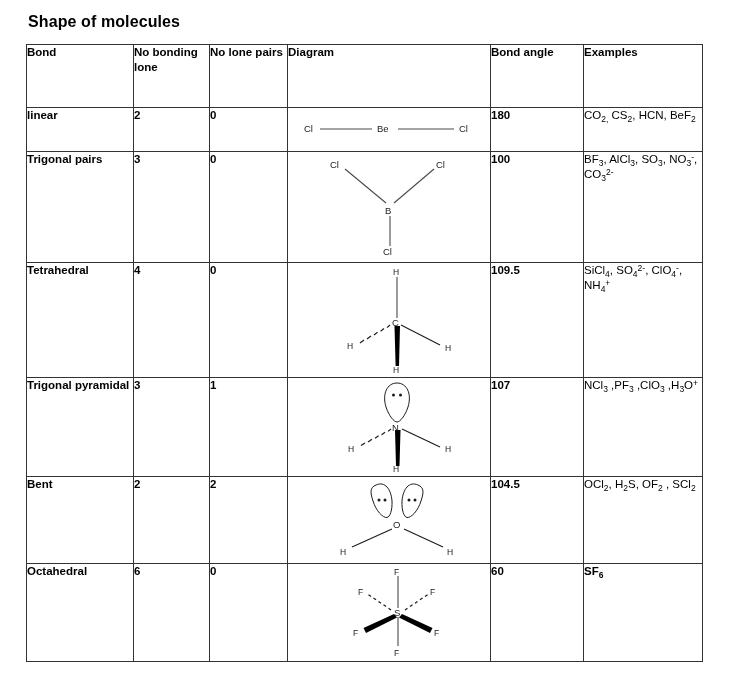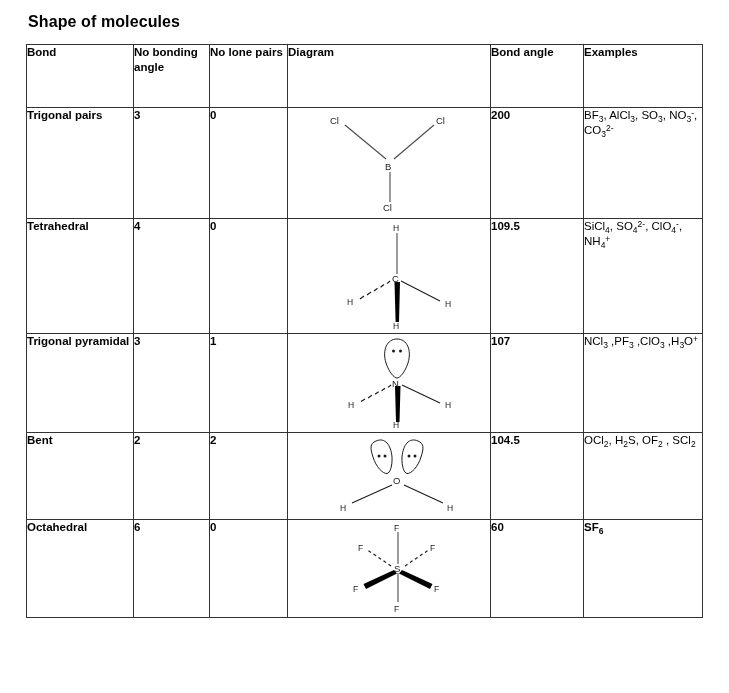--- a/index.html
+++ b/index.html
@@ -100,48 +100,66 @@
     <col class="c-name">
       <col class="c-bond">
       <col class="c-lone">
     <col class="c-diag">
       <col class="c-angle">
       <col class="c-ex">
   </colgroup>
   <thead>
     <tr>
       <td class="pad">Bond</td>
-      <td class="pad">No bonding angle</td>
+      <td class="pad">No bonding lone</td>
       <td class="pad">No lone pairs</td>
       <td class="pad">Diagram</td>
       <td class="pad">Bond angle</td>
       <td class="pad">Examples</td>
     </tr>
   </thead>
   <tbody>
 
+    <tr class="r-linear">
+      <td class="pad rowname">linear</td>
+      <td class="pad numcell">2</td>
+      <td class="pad numcell">0</td>
+      <td>
+        <div class="diagram">
+          <svg width="190" height="40" viewBox="0 0 190 40" aria-hidden="true">
+            <line class="bond" x1="26" y1="21" x2="78" y2="21"></line>
+            <line class="bond" x1="104" y1="21" x2="160" y2="21"></line>
+            <text class="atom-label" x="10" y="24">Cl</text>
+            <text class="atom-label" x="83" y="24">Be</text>
+            <text class="atom-label" x="165" y="24">Cl</text>
+          </svg>
+        </div>
+      </td>
+      <td class="pad anglecell">180</td>
+      <td class="pad excell">CO<sub>2,</sub> CS<sub>2</sub>, HCN, BeF<sub>2</sub></td>
+    </tr>
 
     <tr class="r-trigp">
       <td class="pad rowname">Trigonal pairs</td>
       <td class="pad numcell">3</td>
       <td class="pad numcell">0</td>
       <td>
         <div class="diagram">
           <svg width="190" height="106" viewBox="0 0 190 106" aria-hidden="true">
             <line class="bond" x1="51" y1="17" x2="92" y2="51"></line>
             <line class="bond" x1="140" y1="17" x2="100" y2="51"></line>
             <line class="bond" x1="96" y1="64" x2="96" y2="94"></line>
             <text class="atom-label" x="36" y="16">Cl</text>
             <text class="atom-label" x="142" y="16">Cl</text>
             <text class="atom-label" x="91" y="62">B</text>
             <text class="atom-label" x="89" y="103">Cl</text>
           </svg>
         </div>
       </td>
-      <td class="pad anglecell">200</td>
+      <td class="pad anglecell">100</td>
       <td class="pad excell">BF<sub>3</sub>, AlCl<sub>3</sub>, SO<sub>3</sub>, NO<sub>3</sub><sup>-</sup>, CO<sub>3</sub><sup>2-</sup></td>
     </tr>
 
     <tr class="r-tetra">
       <td class="pad rowname">Tetrahedral</td>
       <td class="pad numcell">4</td>
       <td class="pad numcell">0</td>
       <td>
         <div class="diagram">
           <svg width="190" height="110" viewBox="0 0 190 110" aria-hidden="true">

